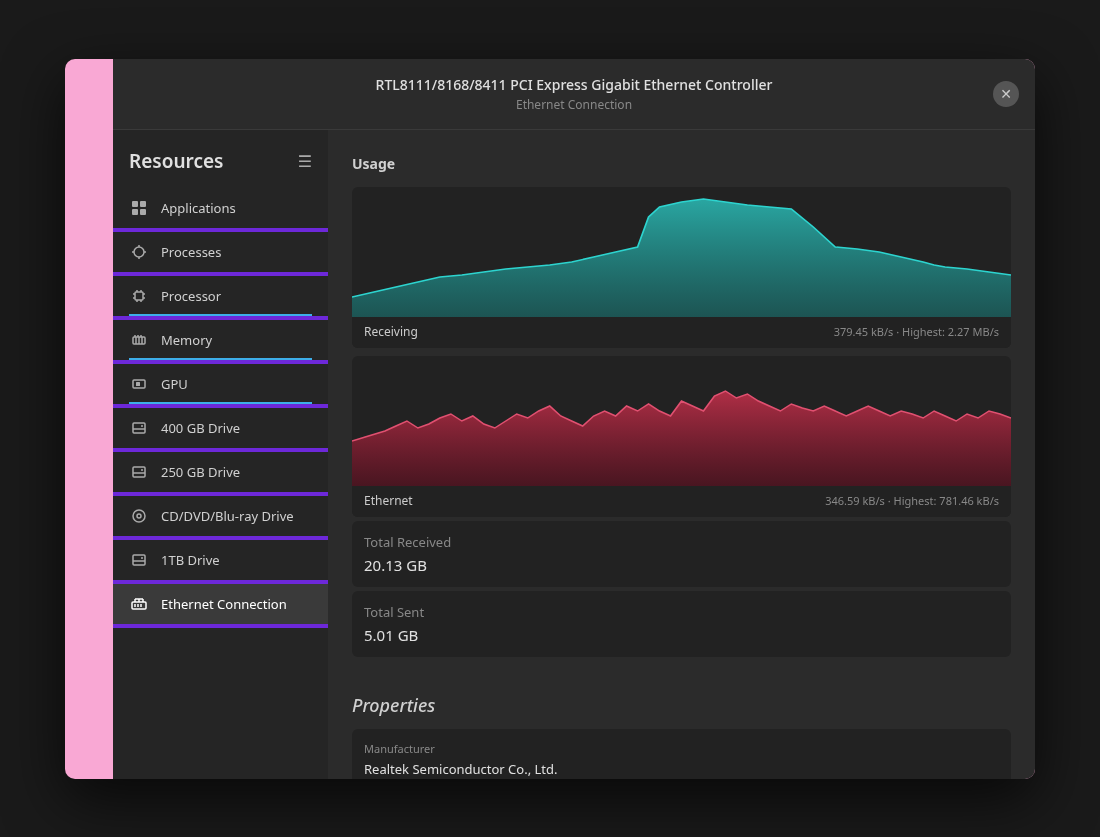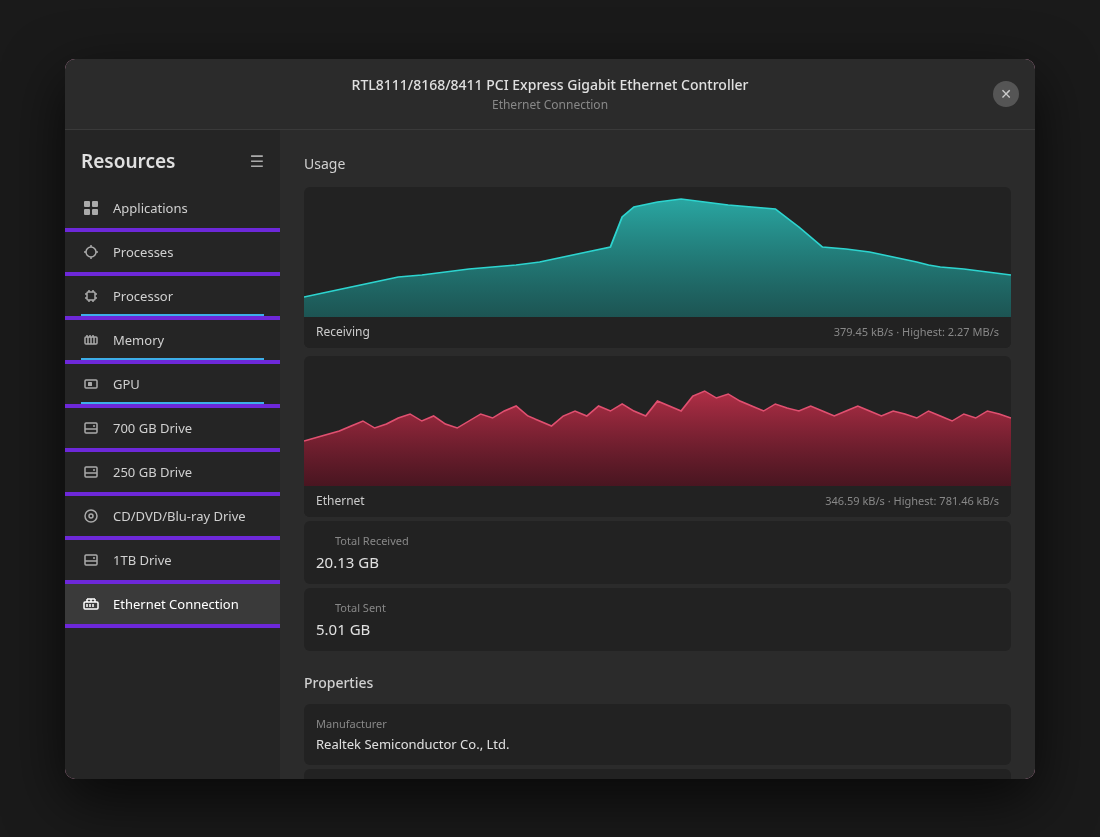--- a/index.html
+++ b/index.html
@@ -15,20 +15,21 @@
     }
     .window {
       background: #f9a8d4;
       border-radius: 10px;
       width: 970px;
       height: 720px;
       display: flex;
       flex-direction: column;
       overflow: hidden;
       box-shadow: 0 20px 60px rgba(0,0,0,0.7);
+      padding-left: 48px;
     }
     .titlebar {
       background: #2b2b2b;
       padding: 16px 20px;
       text-align: center;
       position: relative;
       border-bottom: 1px solid #3a3a3a;
       flex-shrink: 0;
     }
     .titlebar .title-main {
@@ -122,21 +123,21 @@
     }
     .main-content {
       flex: 1;
       overflow-y: auto;
       padding: 24px;
       background: #2b2b2b;
     }
     .section-title {
       color: #d0d0d0;
       font-size: 14px;
-      font-weight: 400;
+      font-weight: 700;
       margin-bottom: 14px;
     }
     .chart-container {
       background: #222;
       border-radius: 6px;
       overflow: hidden;
       margin-bottom: 4px;
     }
     .chart-wrapper {
       position: relative;
@@ -161,34 +162,34 @@
       height: 4px;
     }
     .stats-box {
       background: #222;
       border-radius: 6px;
       padding: 12px;
       margin-bottom: 4px;
     }
     .stats-box .stat-label {
       color: #888;
-      font-size: 11px;
+      font-size: 13px;
       margin-bottom: 4px;
-      margin-left: 19px;
     }
     .stats-box .stat-value {
       color: #e0e0e0;
       font-size: 15px;
       font-weight: 400;
     }
     .properties-title {
       color: #d0d0d0;
-      font-size: 14px;
+      font-size: 18px;
       font-weight: 500;
-      margin: 22px 0 12px;
+      margin: 36px 0 12px;
+      font-style: italic;
     }
     .prop-box {
       background: #222;
       border-radius: 6px;
       padding: 12px;
       margin-bottom: 4px;
     }
     .prop-box .prop-label {
       color: #888;
       font-size: 11px;
@@ -293,21 +294,21 @@
       </div>
 
       <div class="sidebar-item">
         <span class="item-icon">
           <svg width="16" height="16" viewBox="0 0 16 16" fill="none" stroke="#aaa" stroke-width="1.5">
             <rect x="2" y="3" width="12" height="10" rx="1"></rect>
             <line x1="2" y1="9" x2="14" y2="9"></line>
             <circle cx="11" cy="6" r="1" fill="#aaa" stroke="none"></circle>
           </svg>
         </span>
-        <span class="item-label">700 GB Drive</span>
+        <span class="item-label">400 GB Drive</span>
       </div>
 
       <div class="sidebar-item">
         <span class="item-icon">
           <svg width="16" height="16" viewBox="0 0 16 16" fill="none" stroke="#aaa" stroke-width="1.5">
             <rect x="2" y="3" width="12" height="10" rx="1"></rect>
             <line x1="2" y1="9" x2="14" y2="9"></line>
             <circle cx="11" cy="6" r="1" fill="#aaa" stroke="none"></circle>
           </svg>
         </span>

